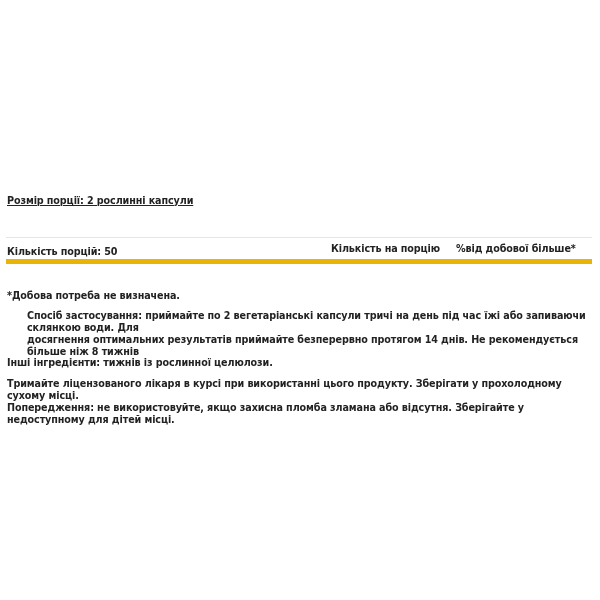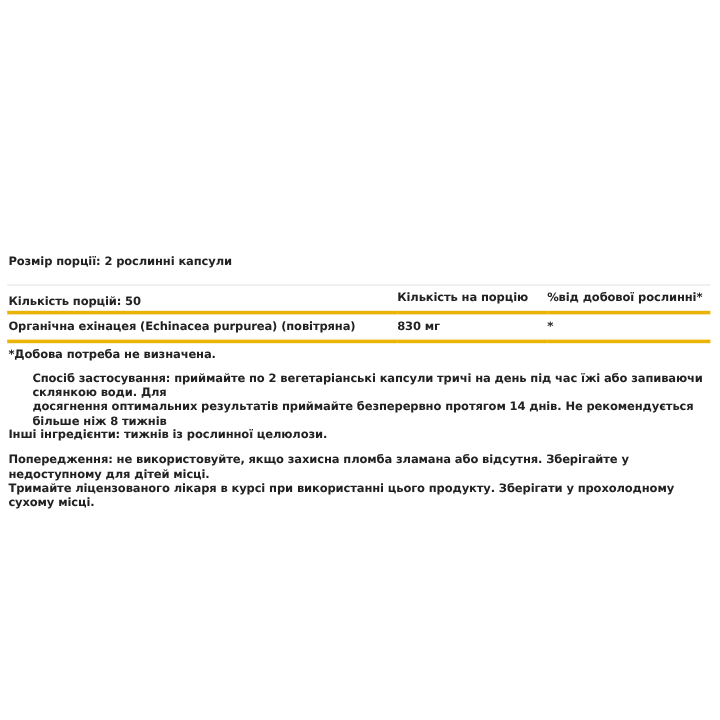--- a/index.html
+++ b/index.html
@@ -37,21 +37,21 @@
       width: 586px;
       border-collapse: collapse;
     }
     .facts-table td {
       font-size: 9.6px;
       font-weight: 600;
       height: 21px;
       padding: 0;
       vertical-align: middle;
       border-top: 1px solid #e6e6e6;
-      border-bottom: 3px solid #eab308;
+      border-bottom: 5px solid #eab308;
       white-space: nowrap;
       letter-spacing: -0.1px;
     }
     .facts-table td.c1 { width: 324px; padding-left: 1px; }
     .facts-table td.c2 { width: 125px; }
     .facts-table td.c3 { }
     .para {
       position: absolute;
       left: 0;
       width: 584px;
@@ -59,45 +59,40 @@
       font-weight: 600;
       line-height: 12px;
       letter-spacing: -0.1px;
     }
   </style>
 </head>
 <body>
 
 <div class="doc">
 
-  <div class="line" style="top:213px;">Розмір порції: 2 рослинні капсули</div>
+  <div class="line" style="top:195px;text-decoration:underline;">Розмір порції: 2 рослинні капсули</div>
   <div class="line" style="top:216px;margin-top:30px;">Кількість порцій: 50</div>
 
   <table class="facts-table">
     <tbody>
         <tr>
       <td class="c1"></td>
       <td class="c2">Кількість на порцію</td>
-      <td class="c3">%від добової рослинні*</td>
-    </tr>
-    <tr>
-      <td class="c1">Органічна ехінацея (Echinacea purpurea) (повітряна)</td>
-      <td class="c2">830 мг</td>
-      <td class="c3">*</td>
+      <td class="c3">%від добової більше*</td>
     </tr>
   </tbody>
     </table>
 
   <div class="line" style="top:290px;text-align:center;">*Добова потреба не визначена.</div>
 
   <div class="para" style="top:310px;margin-left:20px;">
     <div>Спосіб застосування: приймайте по 2 вегетаріанські капсули тричі на день під час їжі або запиваючи склянкою води. Для</div>
     <div>досягнення оптимальних результатів приймайте безперервно протягом 14 днів. Не рекомендується більше ніж 8 тижнів</div>
   </div>
 
   <div class="line" style="top:357px;">Інші інгредієнти: тижнів із рослинної целюлози.</div>
 
   <div class="para" style="top:378px;">
+    <div>Тримайте ліцензованого лікаря в курсі при використанні цього продукту. Зберігати у прохолодному сухому місці.</div>
     <div>Попередження: не використовуйте, якщо захисна пломба зламана або відсутня. Зберігайте у недоступному для дітей місці.</div>
-    <div>Тримайте ліцензованого лікаря в курсі при використанні цього продукту. Зберігати у прохолодному сухому місці.</div>
   </div>
 
 </div>
 
 </body></html>

